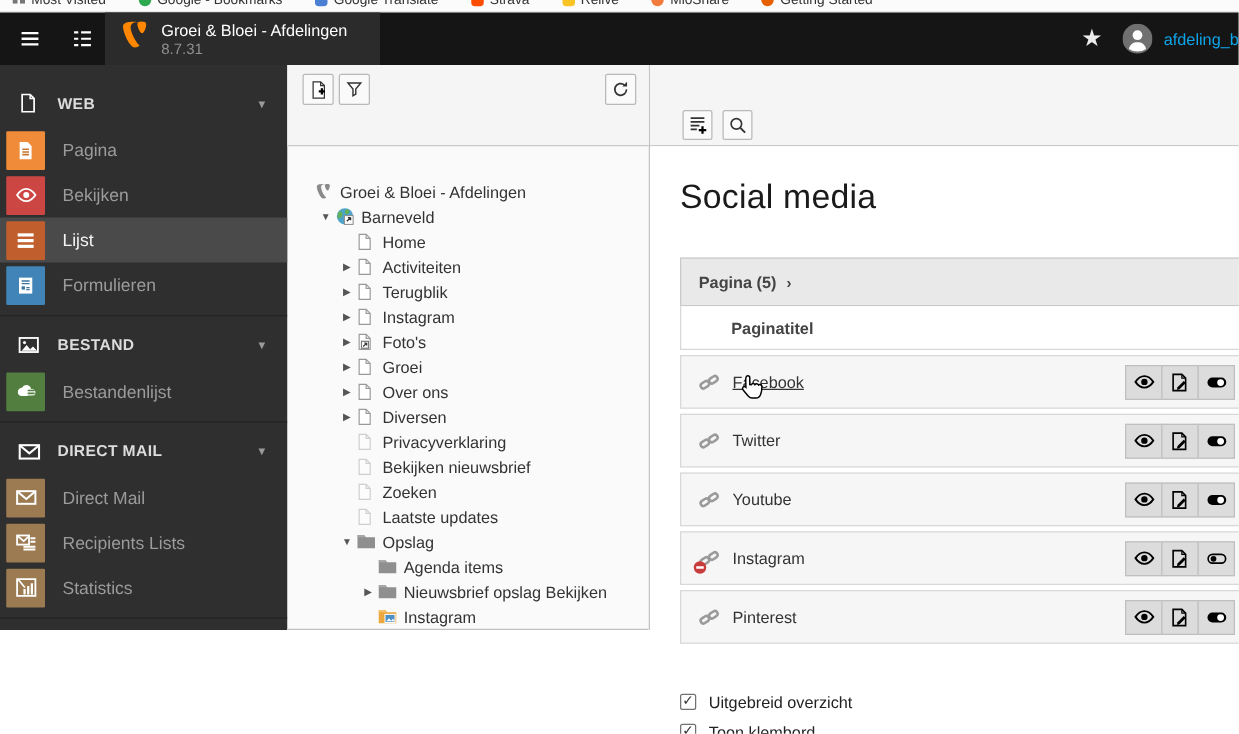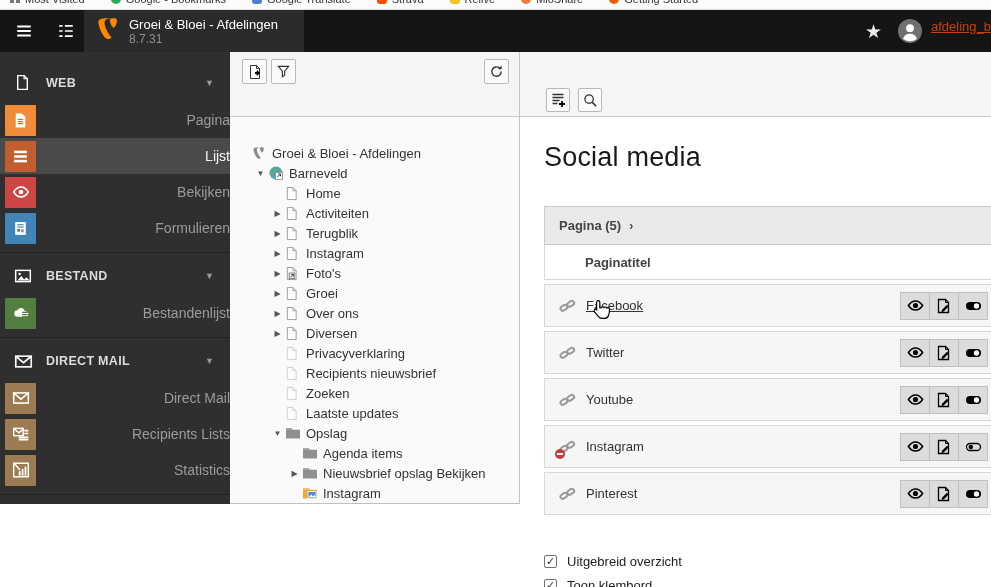--- a/index.html
+++ b/index.html
@@ -14,33 +14,33 @@
 
   
   .topbar { height:42px; background:#151515; display:flex; align-items:stretch; }
   .tb-left { width:84px; display:flex; align-items:center; gap:20px; padding-left:13px; flex:0 0 auto; }
   .tb-iconbtn { width:22px; height:22px; display:flex; align-items:center; justify-content:center; cursor:pointer; }
   .tb-logo { background:#2b2b2b; display:flex; align-items:center; gap:10px; padding:0 26px 0 10px; flex:0 0 auto; }
   .tb-title { color:#fff; font-size:13px; line-height:15px; }
   .tb-version { color:#8f8f8f; font-size:12px; line-height:14px; }
   .tb-right { margin-left:auto; display:flex; align-items:center; gap:16px; white-space:nowrap; }
   .tb-star { color:#ececec; font-size:19px; line-height:19px; cursor:pointer; }
-  .tb-user { display:flex; gap:9px; color:#c2410c; font-size:13px; cursor:pointer;text-decoration:underline; }
+  .tb-user { display:flex; align-items:center; gap:9px; color:#0ea5e9; font-size:13px; cursor:pointer; }
 
   
   .main { display:flex; height:452px; }
 
   
   .module-menu { width:230px; background:#2f2f2f; flex:0 0 auto; padding-top:8px; }
   .mm-section { border-bottom:1px solid #232323; padding:4px 0 6px; }
   .mm-header { height:38px; display:flex; align-items:center; cursor:pointer; }
   .mm-header .mm-hicon { width:18px; height:18px; margin-left:14px; }
   .mm-header .mm-hlabel { color:#dcdcdc; font-size:12.5px; font-weight:bold; letter-spacing:.3px; margin-left:14px; }
   .mm-header .mm-chevron { margin-left:auto; margin-right:16px; color:#9a9a9a; font-size:9px; }
-  .mm-item { height:36px; display:flex; align-items:center; cursor:pointer;justify-content:space-between; }
+  .mm-item { height:36px; display:flex; align-items:center; cursor:pointer; }
   .mm-item.selected { background:#4a4a4a; }
   .mm-item.selected .mm-label { color:#f5f5f5; }
   .mm-icon { width:31px; height:31px; margin-left:5px; border-radius:1px; display:flex; align-items:center; justify-content:center; flex:0 0 auto; }
   .mm-label { color:#9b9b9b; font-size:14px; margin-left:14px; }
 
   
   .tree-panel { width:290px; flex:0 0 auto; background:#fafafa; border-right:1px solid #c3c3c3; display:flex; flex-direction:column; }
   .tree-toolbar { height:65px; background:#f5f5f5; border-bottom:1px solid #c9c9c9; position:relative; flex:0 0 auto; }
   .tbtn { width:25px; height:25px; background:#fafafa; border:1px solid #b9b9b9; border-radius:2px; display:flex; align-items:center; justify-content:center; cursor:pointer; position:absolute; top:7px; }
   .tbtn svg { display:block; }
@@ -177,40 +177,40 @@
      </div>
         <div class="mm-item">
          <span class="mm-icon" style="background:#ef8b39">
             <svg width="17" height="17" viewBox="0 0 16 16">
               <path d="M3.5 1.5h6l3 3v10h-9z" fill="#fff"></path>
               <path d="M5.5 7h5M5.5 9h5M5.5 11h5" stroke="#c9772e" stroke-width="1.2"></path>
             </svg>
           </span>
          <span class="mm-label">Pagina</span>
        </div>
+        <div class="mm-item">
+         <span class="mm-icon" style="background:#cc4744">
+            <svg width="18" height="18" viewBox="0 0 16 16">
+              <path d="M1.5 8C3.5 4.9 5.6 3.6 8 3.6s4.5 1.3 6.5 4.4c-2 3.1-4.1 4.4-6.5 4.4S3.5 11.1 1.5 8z" fill="none" stroke="#fff" stroke-width="1.3"></path>
+              <circle cx="8" cy="8" r="2.1" fill="#fff"></circle>
+            </svg>
+          </span>
+         <span class="mm-label">Bekijken</span>
+       </div>
         <div class="mm-item selected">
          <span class="mm-icon" style="background:#c05f2d">
             <svg width="17" height="17" viewBox="0 0 16 16">
               <g fill="#fff">
                 <rect x="2" y="2.5" width="12" height="2.4"></rect>
                 <rect x="2" y="6.8" width="12" height="2.4"></rect>
                 <rect x="2" y="11.1" width="12" height="2.4"></rect>
               </g>
             </svg>
           </span>
          <span class="mm-label">Lijst</span>
-       </div>
-        <div class="mm-item">
-         <span class="mm-icon" style="background:#cc4744">
-            <svg width="18" height="18" viewBox="0 0 16 16">
-              <path d="M1.5 8C3.5 4.9 5.6 3.6 8 3.6s4.5 1.3 6.5 4.4c-2 3.1-4.1 4.4-6.5 4.4S3.5 11.1 1.5 8z" fill="none" stroke="#fff" stroke-width="1.3"></path>
-              <circle cx="8" cy="8" r="2.1" fill="#fff"></circle>
-            </svg>
-          </span>
-         <span class="mm-label">Bekijken</span>
        </div>
         <div class="mm-item">
          <span class="mm-icon" style="background:#4184b7">
             <svg width="17" height="17" viewBox="0 0 16 16">
               <rect x="3" y="2" width="10" height="12" fill="#fff"></rect>
               <path d="M5 4.5h6M5 6.5h6" stroke="#3a76a3" stroke-width="1"></path>
               <rect x="5" y="8.5" width="2.5" height="2.5" fill="#3a76a3"></rect>
               <path d="M8.5 9.5h2.5M8.5 11h2.5" stroke="#3a76a3" stroke-width="1"></path>
             </svg>
           </span>
@@ -429,21 +429,21 @@
         </div>
         <div class="tree-row">
           <span style="width:40px;flex:0 0 auto"></span>
      <span class="texp"></span>
      <span class="ticon dim">
             <svg width="13" height="15" viewBox="0 0 14 16">
               <path d="M2.5 1.5h6l3.5 3.5v9.5h-9.5z" fill="#fff" stroke="#999"></path>
               <path d="M8.5 1.5V5H12" fill="none" stroke="#999"></path>
             </svg>
           </span>
-     <span class="tlabel">Recipients nieuwsbrief</span>
+     <span class="tlabel">Bekijken nieuwsbrief</span>
         </div>
         <div class="tree-row">
           <span style="width:40px;flex:0 0 auto"></span>
      <span class="texp"></span>
      <span class="ticon dim">
             <svg width="13" height="15" viewBox="0 0 14 16">
               <path d="M2.5 1.5h6l3.5 3.5v9.5h-9.5z" fill="#fff" stroke="#999"></path>
               <path d="M8.5 1.5V5H12" fill="none" stroke="#999"></path>
             </svg>
           </span>

